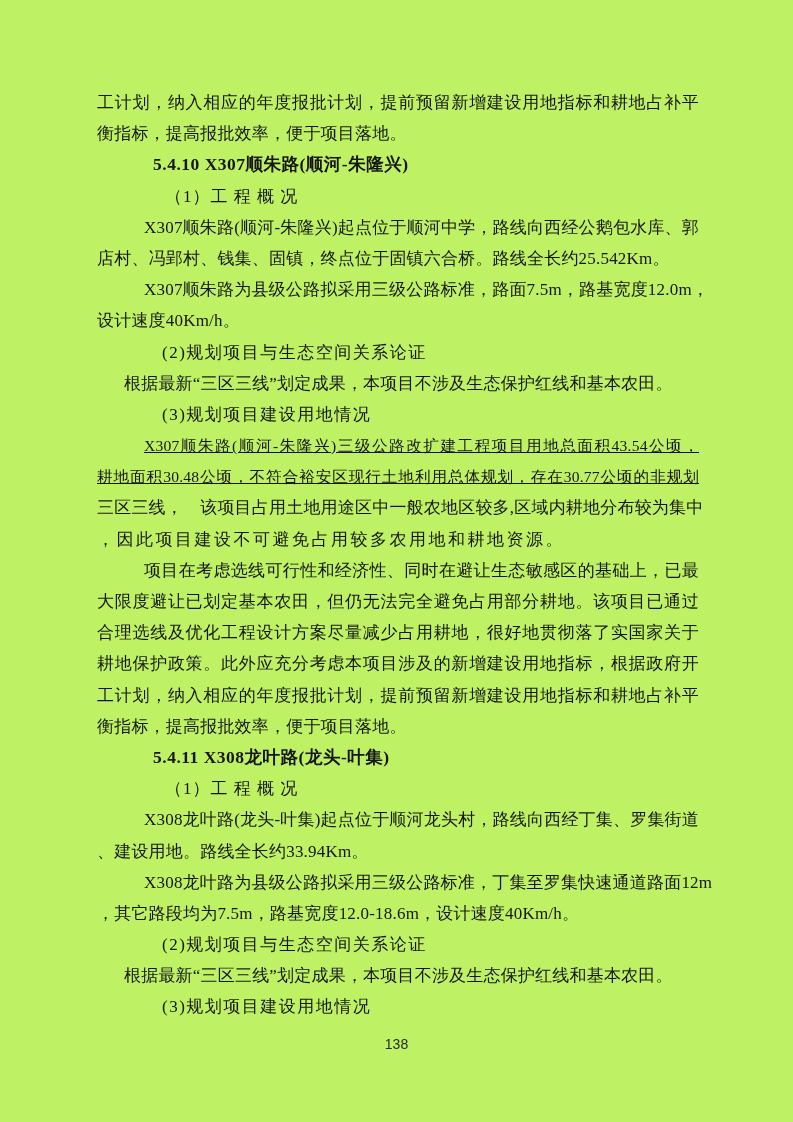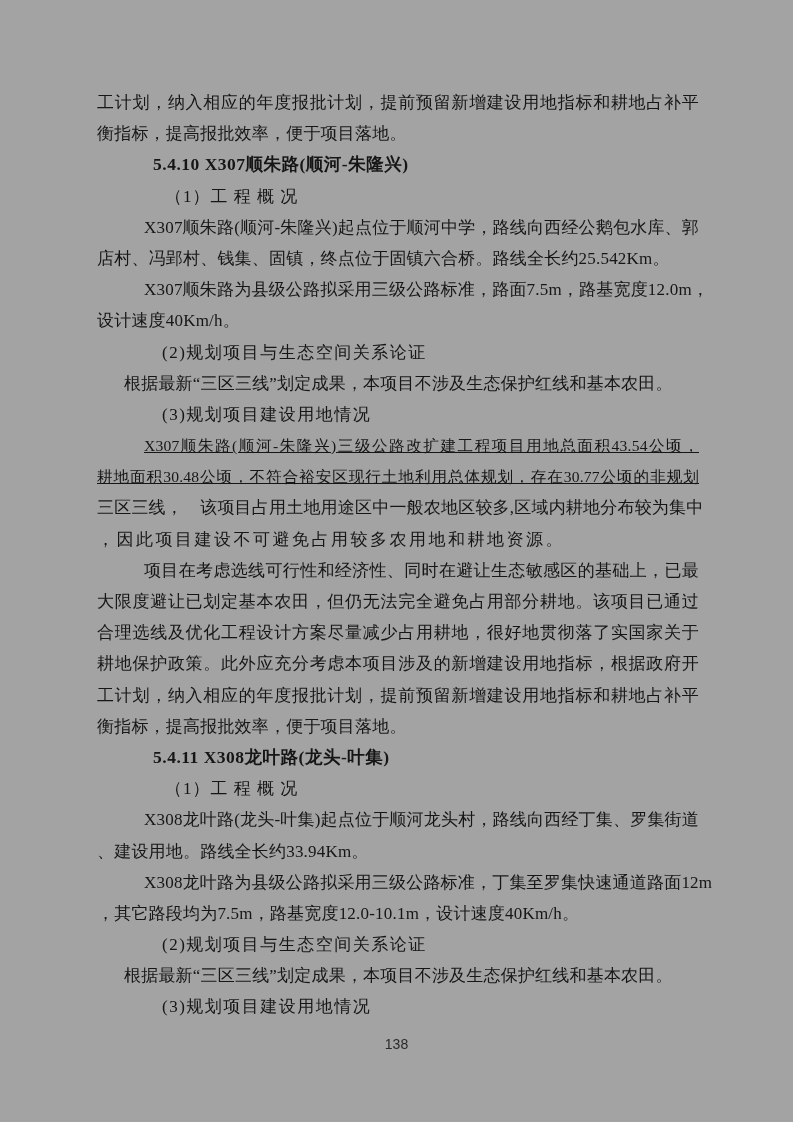--- a/index.html
+++ b/index.html
@@ -11,21 +11,21 @@
     width: 793px;
     height: 1122px;
     overflow: hidden;
     font-family: "Liberation Serif", "DejaVu Serif", serif;
     color: #161616;
   }
   .page {
     position: relative;
     width: 793px;
     height: 1122px;
-    background: #a3a3a3;
+    background: #bef264;
     overflow: hidden;
   }
   .content {
     position: absolute;
     left: 97px;
     top: 87px;
     width: 602px;
   }
   .line {
     font-size: 17px;
@@ -88,19 +88,19 @@
       <div class="line fill">大限度避让已划定基本农田，但仍无法完全避免占用部分耕地。该项目已通过</div>
       <div class="line fill">合理选线及优化工程设计方案尽量减少占用耕地，很好地贯彻落了实国家关于</div>
       <div class="line fill">耕地保护政策。此外应充分考虑本项目涉及的新增建设用地指标，根据政府开</div>
       <div class="line fill">工计划，纳入相应的年度报批计划，提前预留新增建设用地指标和耕地占补平</div>
       <div class="line">衡指标，提高报批效率，便于项目落地。</div>
       <div class="line h2">5.4.11  X308龙叶路(龙头-叶集)</div>
       <div class="line h3">（1）工 程 概 况</div>
       <div class="line indent fill">X308龙叶路(龙头-叶集)起点位于顺河龙头村，路线向西经丁集、罗集街道</div>
       <div class="line">、建设用地。路线全长约33.94Km。</div>
       <div class="line indent fill">X308龙叶路为县级公路拟采用三级公路标准，丁集至罗集快速通道路面12m</div>
-      <div class="line">，其它路段均为7.5m，路基宽度12.0-10.1m，设计速度40Km/h。</div>
+      <div class="line">，其它路段均为7.5m，路基宽度12.0-18.6m，设计速度40Km/h。</div>
       <div class="line h3b">(2)规划项目与生态空间关系论证</div>
       <div class="line indent-sm">根据最新“三区三线”划定成果，本项目不涉及生态保护红线和基本农田。</div>
       <div class="line h3b">(3)规划项目建设用地情况</div>
     </div>
   <div class="page-number">138</div>
 </div>
 
 </body></html>

